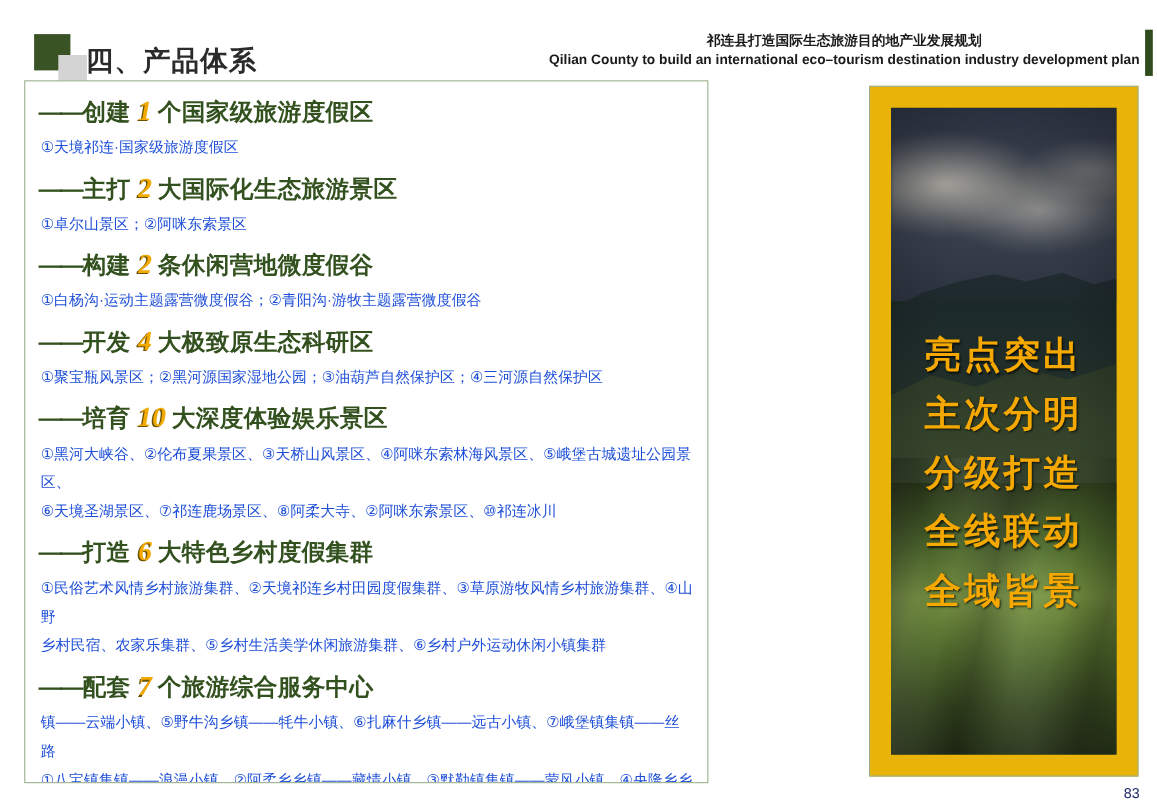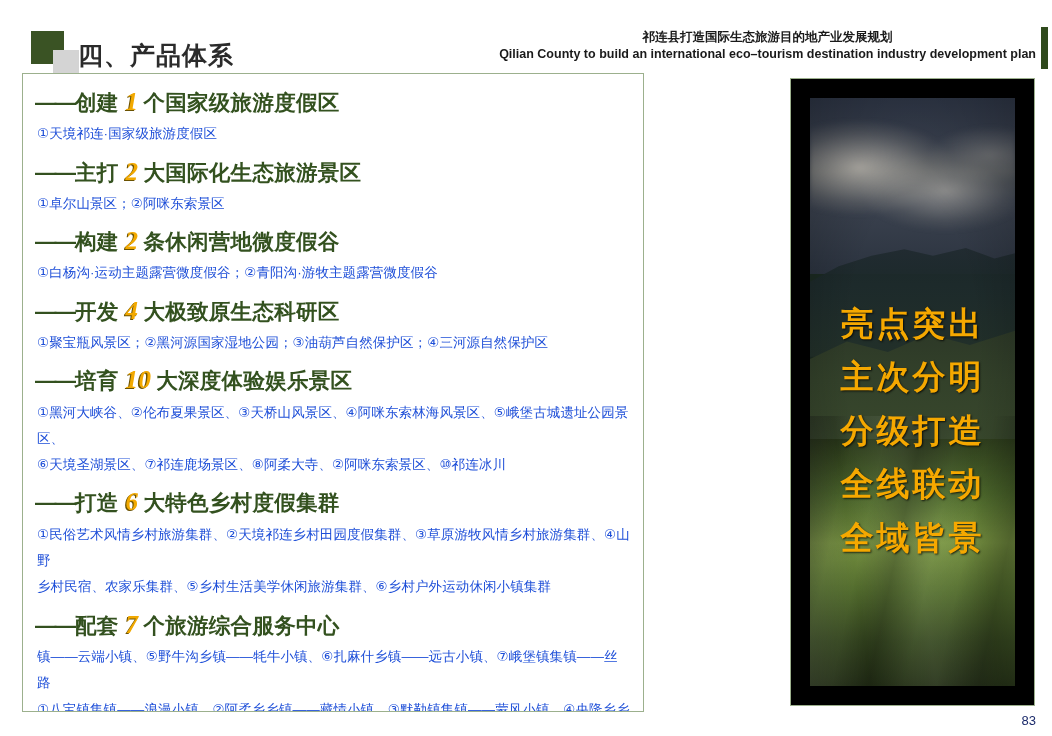--- a/index.html
+++ b/index.html
@@ -115,21 +115,21 @@
   }
 
   
   #photo-panel {
     position: absolute;
     left: 790px; top: 78px;
     width: 245px;
     height: 628px;
     border: 1.5px solid #9cb08d;
     box-sizing: border-box;
-    background: #000000;
+    background: #eab308;
     padding: 19px;
   }
   #photo-inner {
     position: relative;
     width: 100%;
     height: 100%;
     overflow: hidden;
     background: #1b2a22;
   }
   

